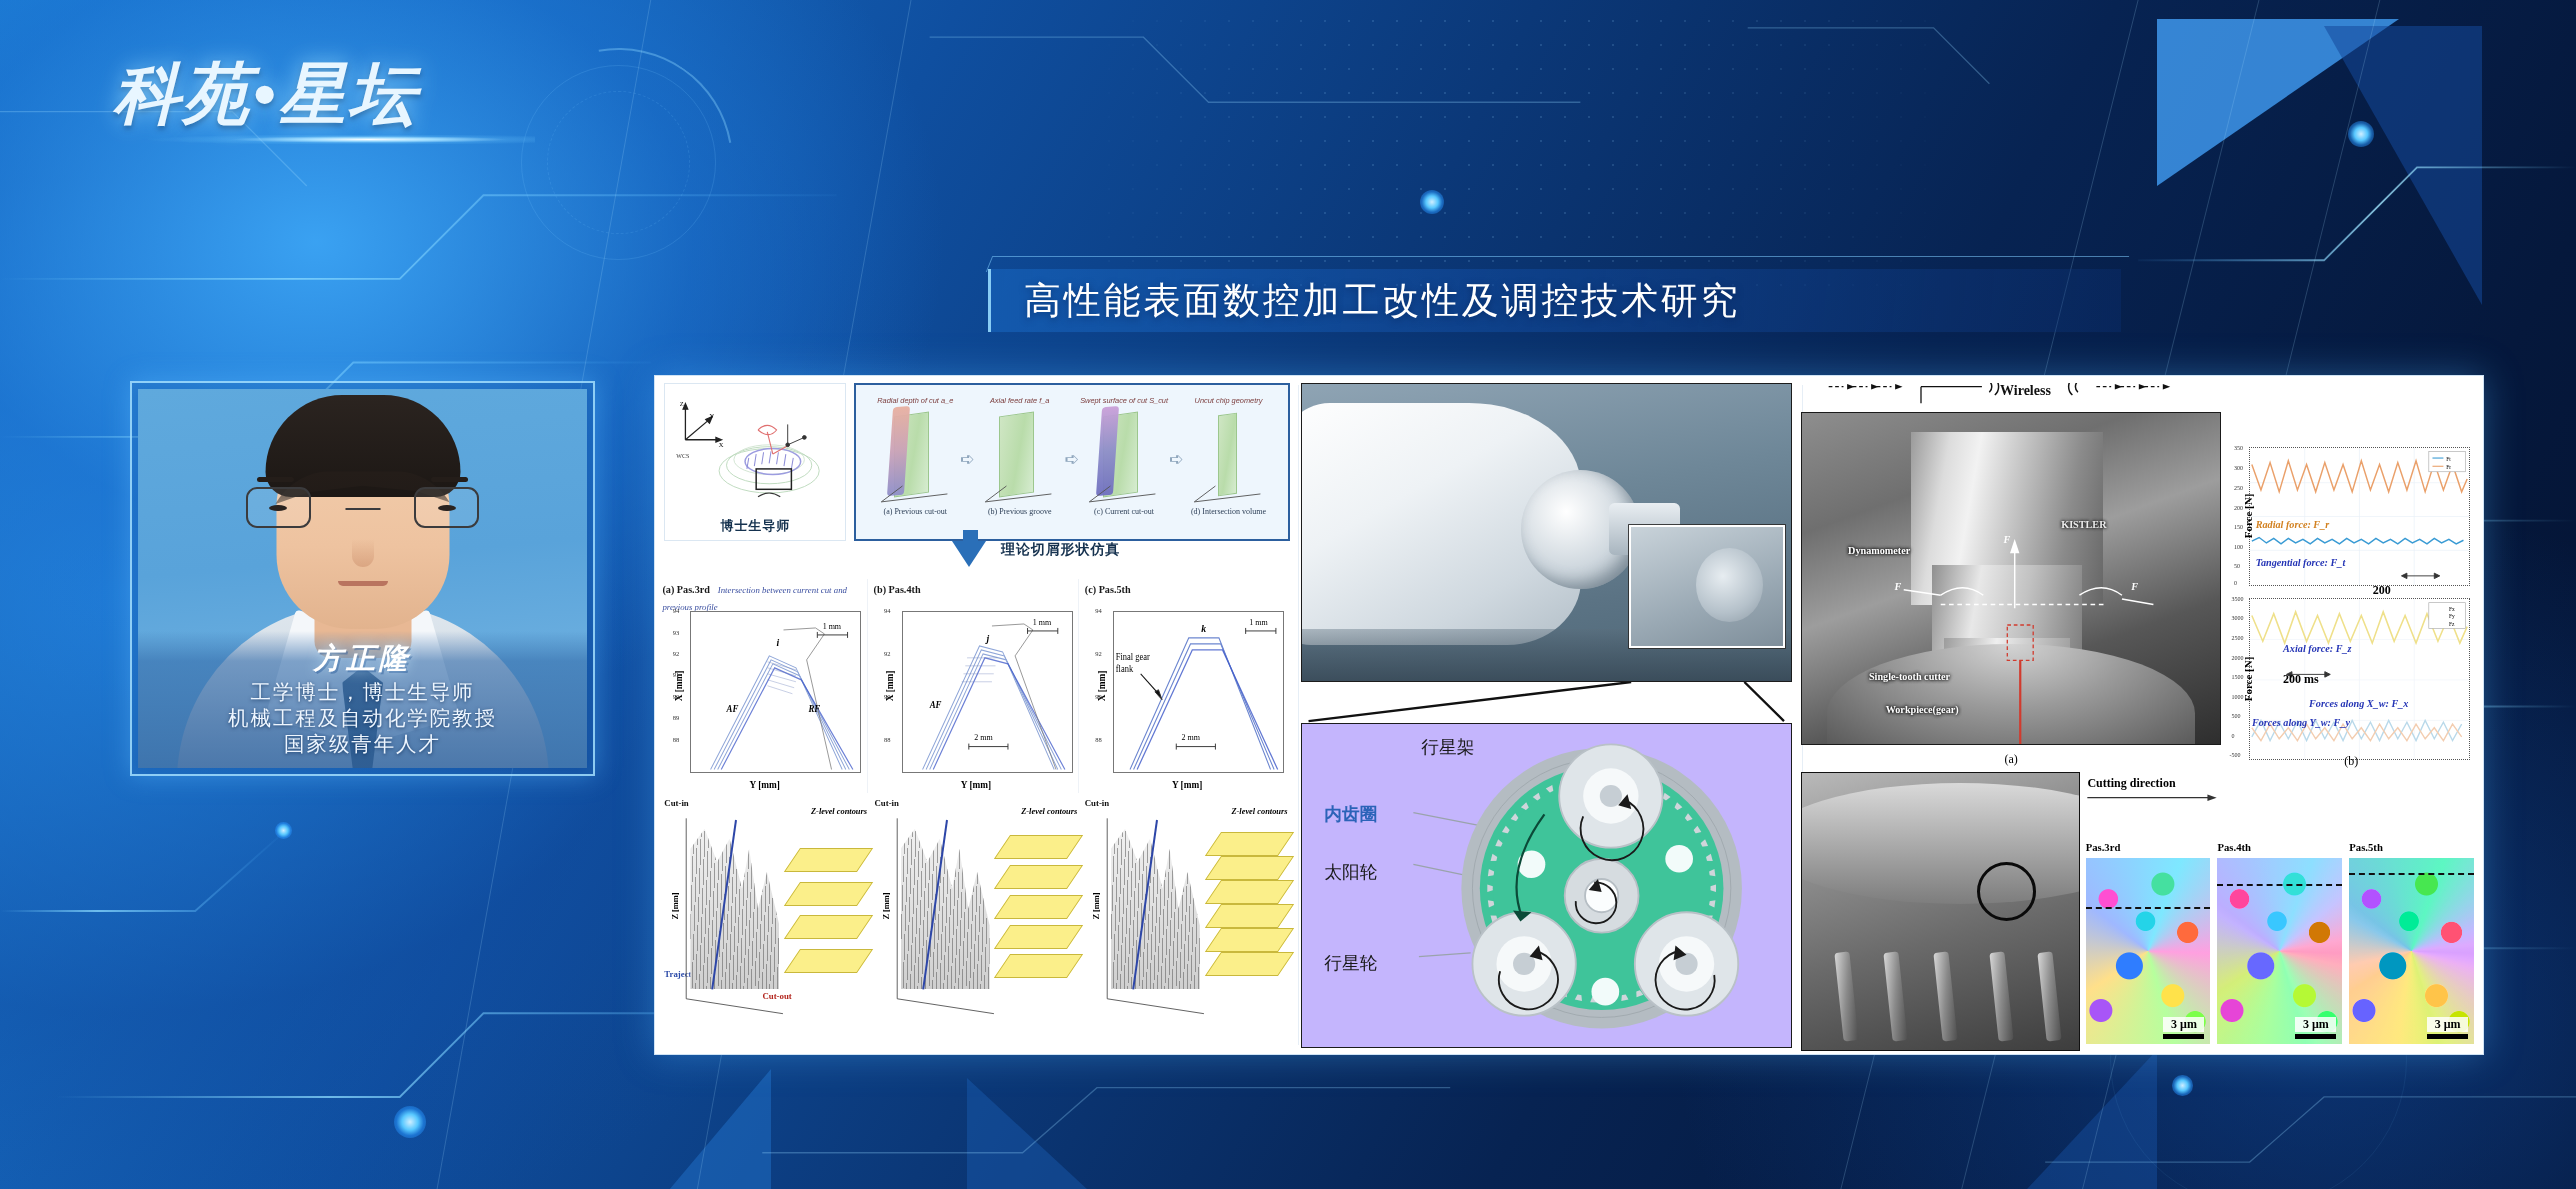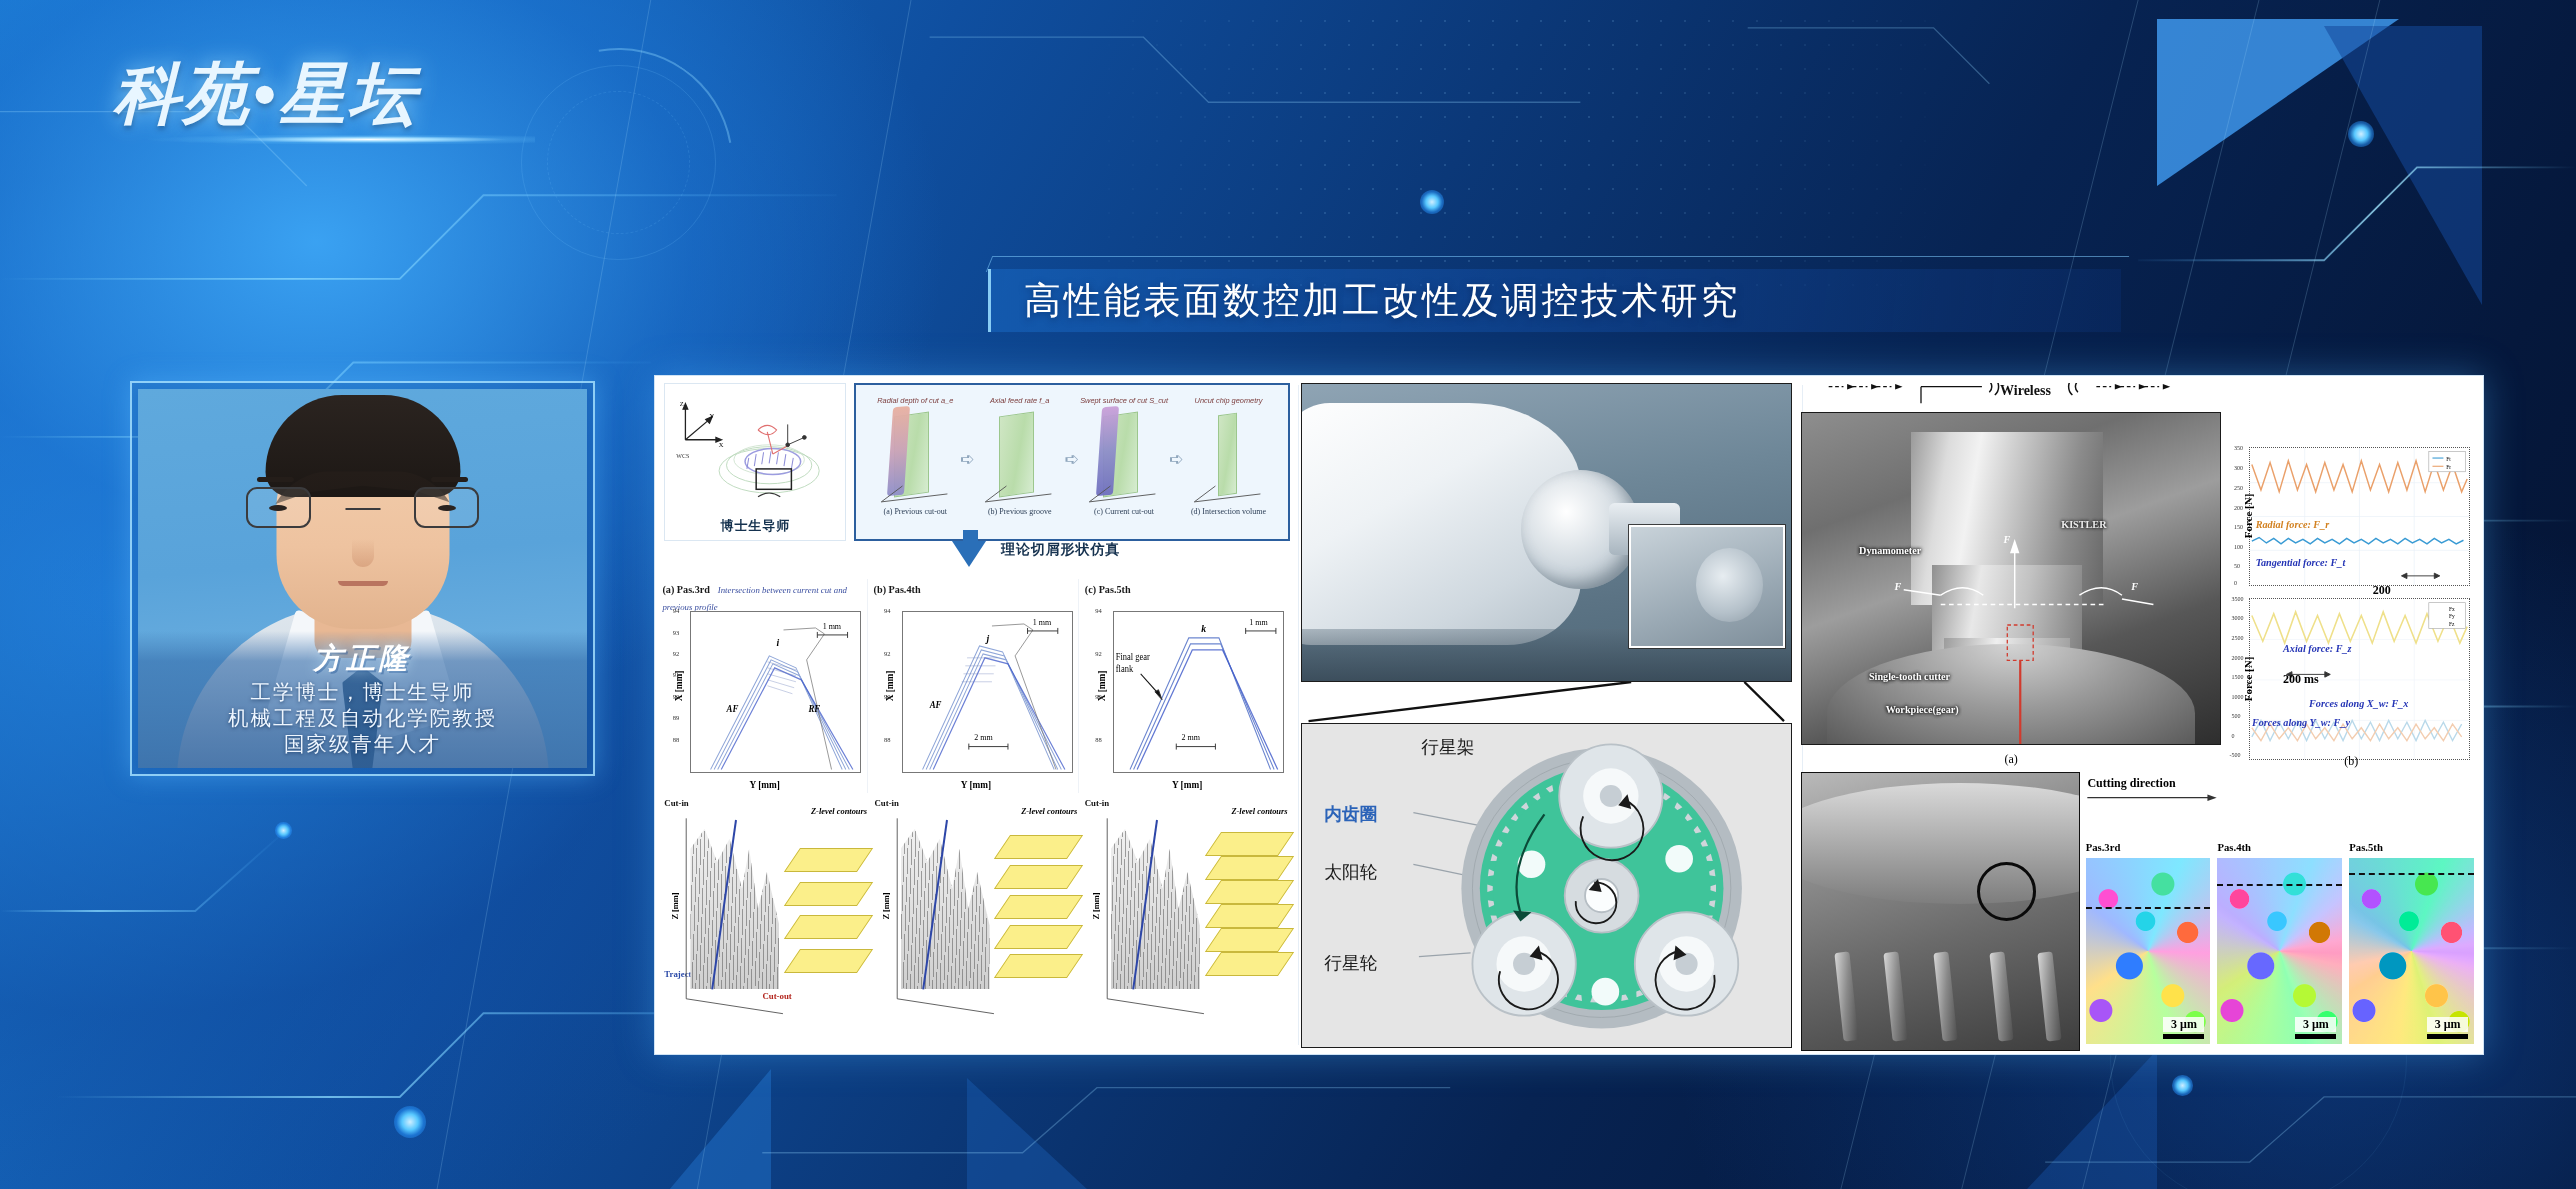--- a/index.html
+++ b/index.html
@@ -288,21 +288,21 @@
      background: linear-gradient(160deg,#c9d3da,#9aa9b4 60%,#7e8e9a); }
   .inset-gear { position: absolute; left: 65px; top: 20.5px; width: 67px; height: 74px; border-radius: 50%;
      background: radial-gradient(circle at 40% 38%, #e7edf1, #b5c1ca 60%, #8b99a4); }
   .base { position: absolute; left: 0; right: 0; bottom: 0; height: 52px;
      background: linear-gradient(180deg, rgba(90,110,125,0.4), rgba(55,72,86,0.85)); }
 
   .funnel { position: relative; width: 100%; height: 41px; }
   .funnel svg { display: block; }
 
   .gear-panel { position: relative; width: 100%; height: 325px; border: 1.9px solid #1c1c1c;
-     background: #e5e5e5; overflow: hidden; }
+     background: #c4b5fd; overflow: hidden; }
   .gl { position: absolute; font-family: "Liberation Serif", "DejaVu Serif", serif; font-size: 17.7px; color: #1a1a1a; }
   .gl.blue { color: #2b63b8; font-weight: bold; }
 
   
   .rt-top { display: flex; height: 389px; gap: 6px; }
   .exp-photo { width: 420px; height: 100%; position: relative; }
   .exp-frame { position: absolute; left: 0; right: 0; top: 30px; bottom: 26px; border: 1.9px solid #1a1a1a;
      background: linear-gradient(160deg,#8e8e8e 0%,#6f6f6f 25%,#9d9d9d 45%,#575757 70%,#2e2e2e 100%); overflow: hidden; }
   .machine-body { position: absolute; left: 26%; top: 6%; width: 46%; height: 52%;
      background: linear-gradient(100deg,#9a9a9a 0%,#dcdcdc 18%,#f2f2f2 32%,#b8b8b8 58%,#8b8b8b 78%,#666 100%); }
@@ -942,21 +942,21 @@
               <polygon points="392,1 400,4 392,7" fill="#111" stroke="none"></polygon>
             </g>
           </svg>
           <div class="wireless-txt">Wireless</div>
 
           <div class="exp-frame">
             <div class="machine-body"></div>
             <div class="machine-mid"></div>
             <div class="machine-low"></div>
             <div class="workpiece"></div>
-            <div class="ph-lbl" style="left:20px;top:40%;padding-left:37px;">Dynamometer</div>
+            <div class="ph-lbl" style="left:9px;top:40%;padding-left:37px;">Dynamometer</div>
             <div class="ph-lbl" style="left:62%;top:32%;opacity:.85;">KISTLER</div>
             <div class="ph-lbl" style="left:16%;top:78%;">Single-tooth cutter</div>
             <div class="ph-lbl" style="left:20%;top:88%;">Workpiece(gear)</div>
             <svg style="position:absolute;inset:0;width:100%;height:100%;" viewBox="0 0 452 356" preserveAspectRatio="none">
               <g stroke="#fff" stroke-width="1.6" fill="none">
                 <line x1="230" y1="210" x2="230" y2="144"></line>
                   <polygon points="230,138 226,150 234,150" fill="#fff"></polygon>
                 <path d="M 150 196 q 24 -16 46 0" stroke-dasharray="0"></path>
                 <line x1="110" y1="190" x2="150" y2="196"></line>
                 <path d="M 300 196 q 24 -16 46 0"></path>

